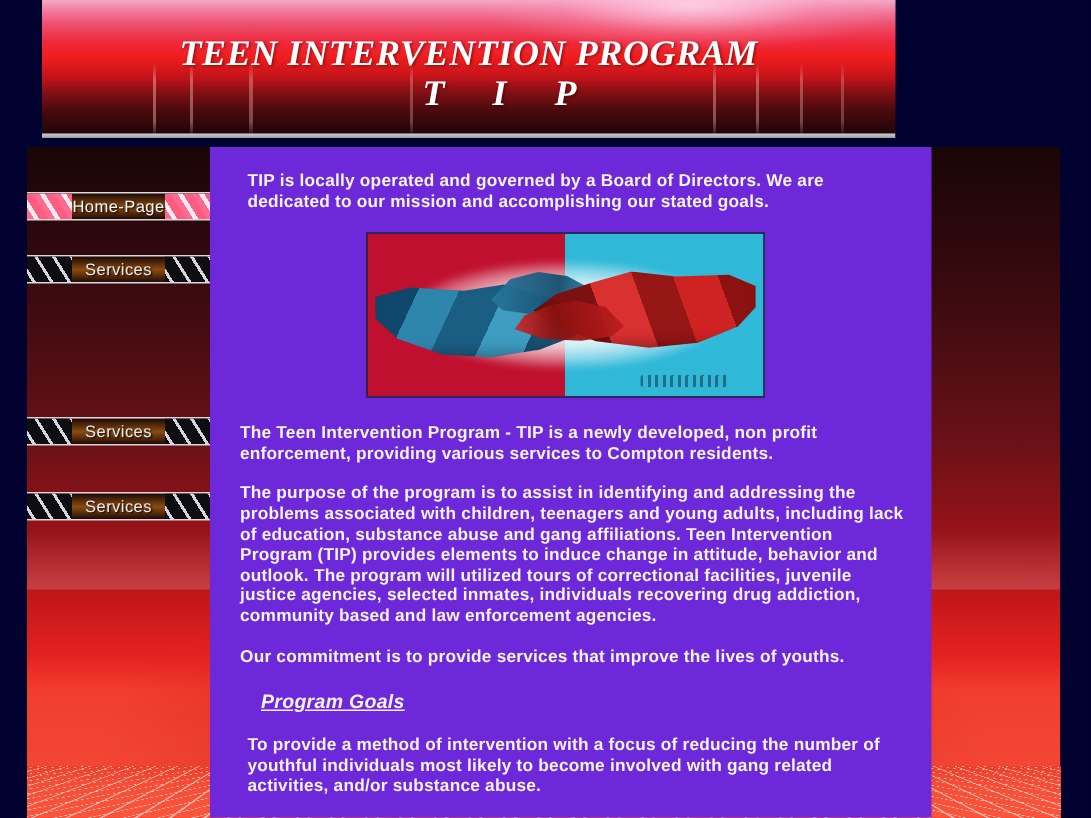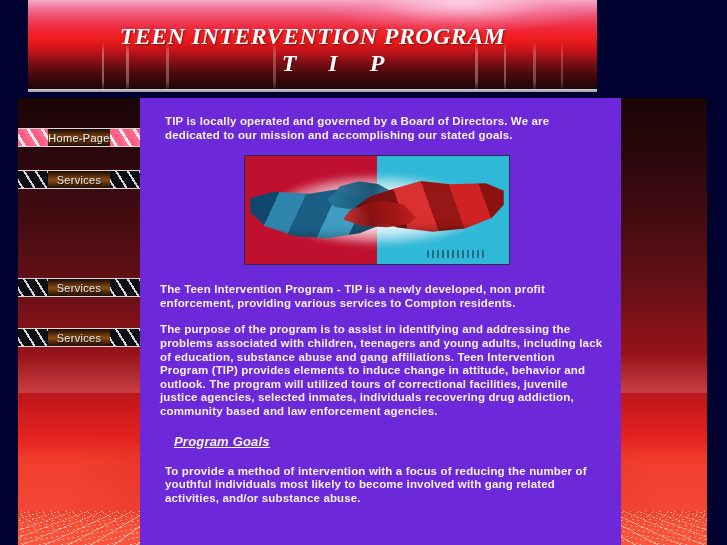--- a/index.html
+++ b/index.html
@@ -339,20 +339,21 @@
           <div class="hand hand-blue"></div>
           <div class="hand hand-blue2"></div>
           <div class="hand hand-red"></div>
           <div class="hand hand-red2"></div>
           <div class="sig"></div>
         </div>
       </div>
 
       <p class="para">The Teen Intervention Program - TIP is a newly developed, non profit enforcement, providing various services to Compton residents.</p>
       <p class="para">The purpose of the program is to assist in identifying and addressing the problems associated with children, teenagers and young adults, including lack of education, substance abuse and gang affiliations. Teen Intervention Program (TIP) provides elements to induce change in attitude, behavior and outlook. The program will utilized tours of correctional facilities, juvenile justice agencies, selected inmates, individuals recovering drug addiction, community based and law enforcement agencies.</p>
+      <p class="para">Our commitment is to provide services that improve the lives of youths.</p>
 
       <div>
         <span class="goals-head">Program Goals</span>
       </div>
 
       <p class="para indent tight">To provide a method of intervention with a focus of reducing the number of youthful individuals most likely to become involved with gang related activities, and/or substance abuse.</p>
 
     </div>
   </div>
 

